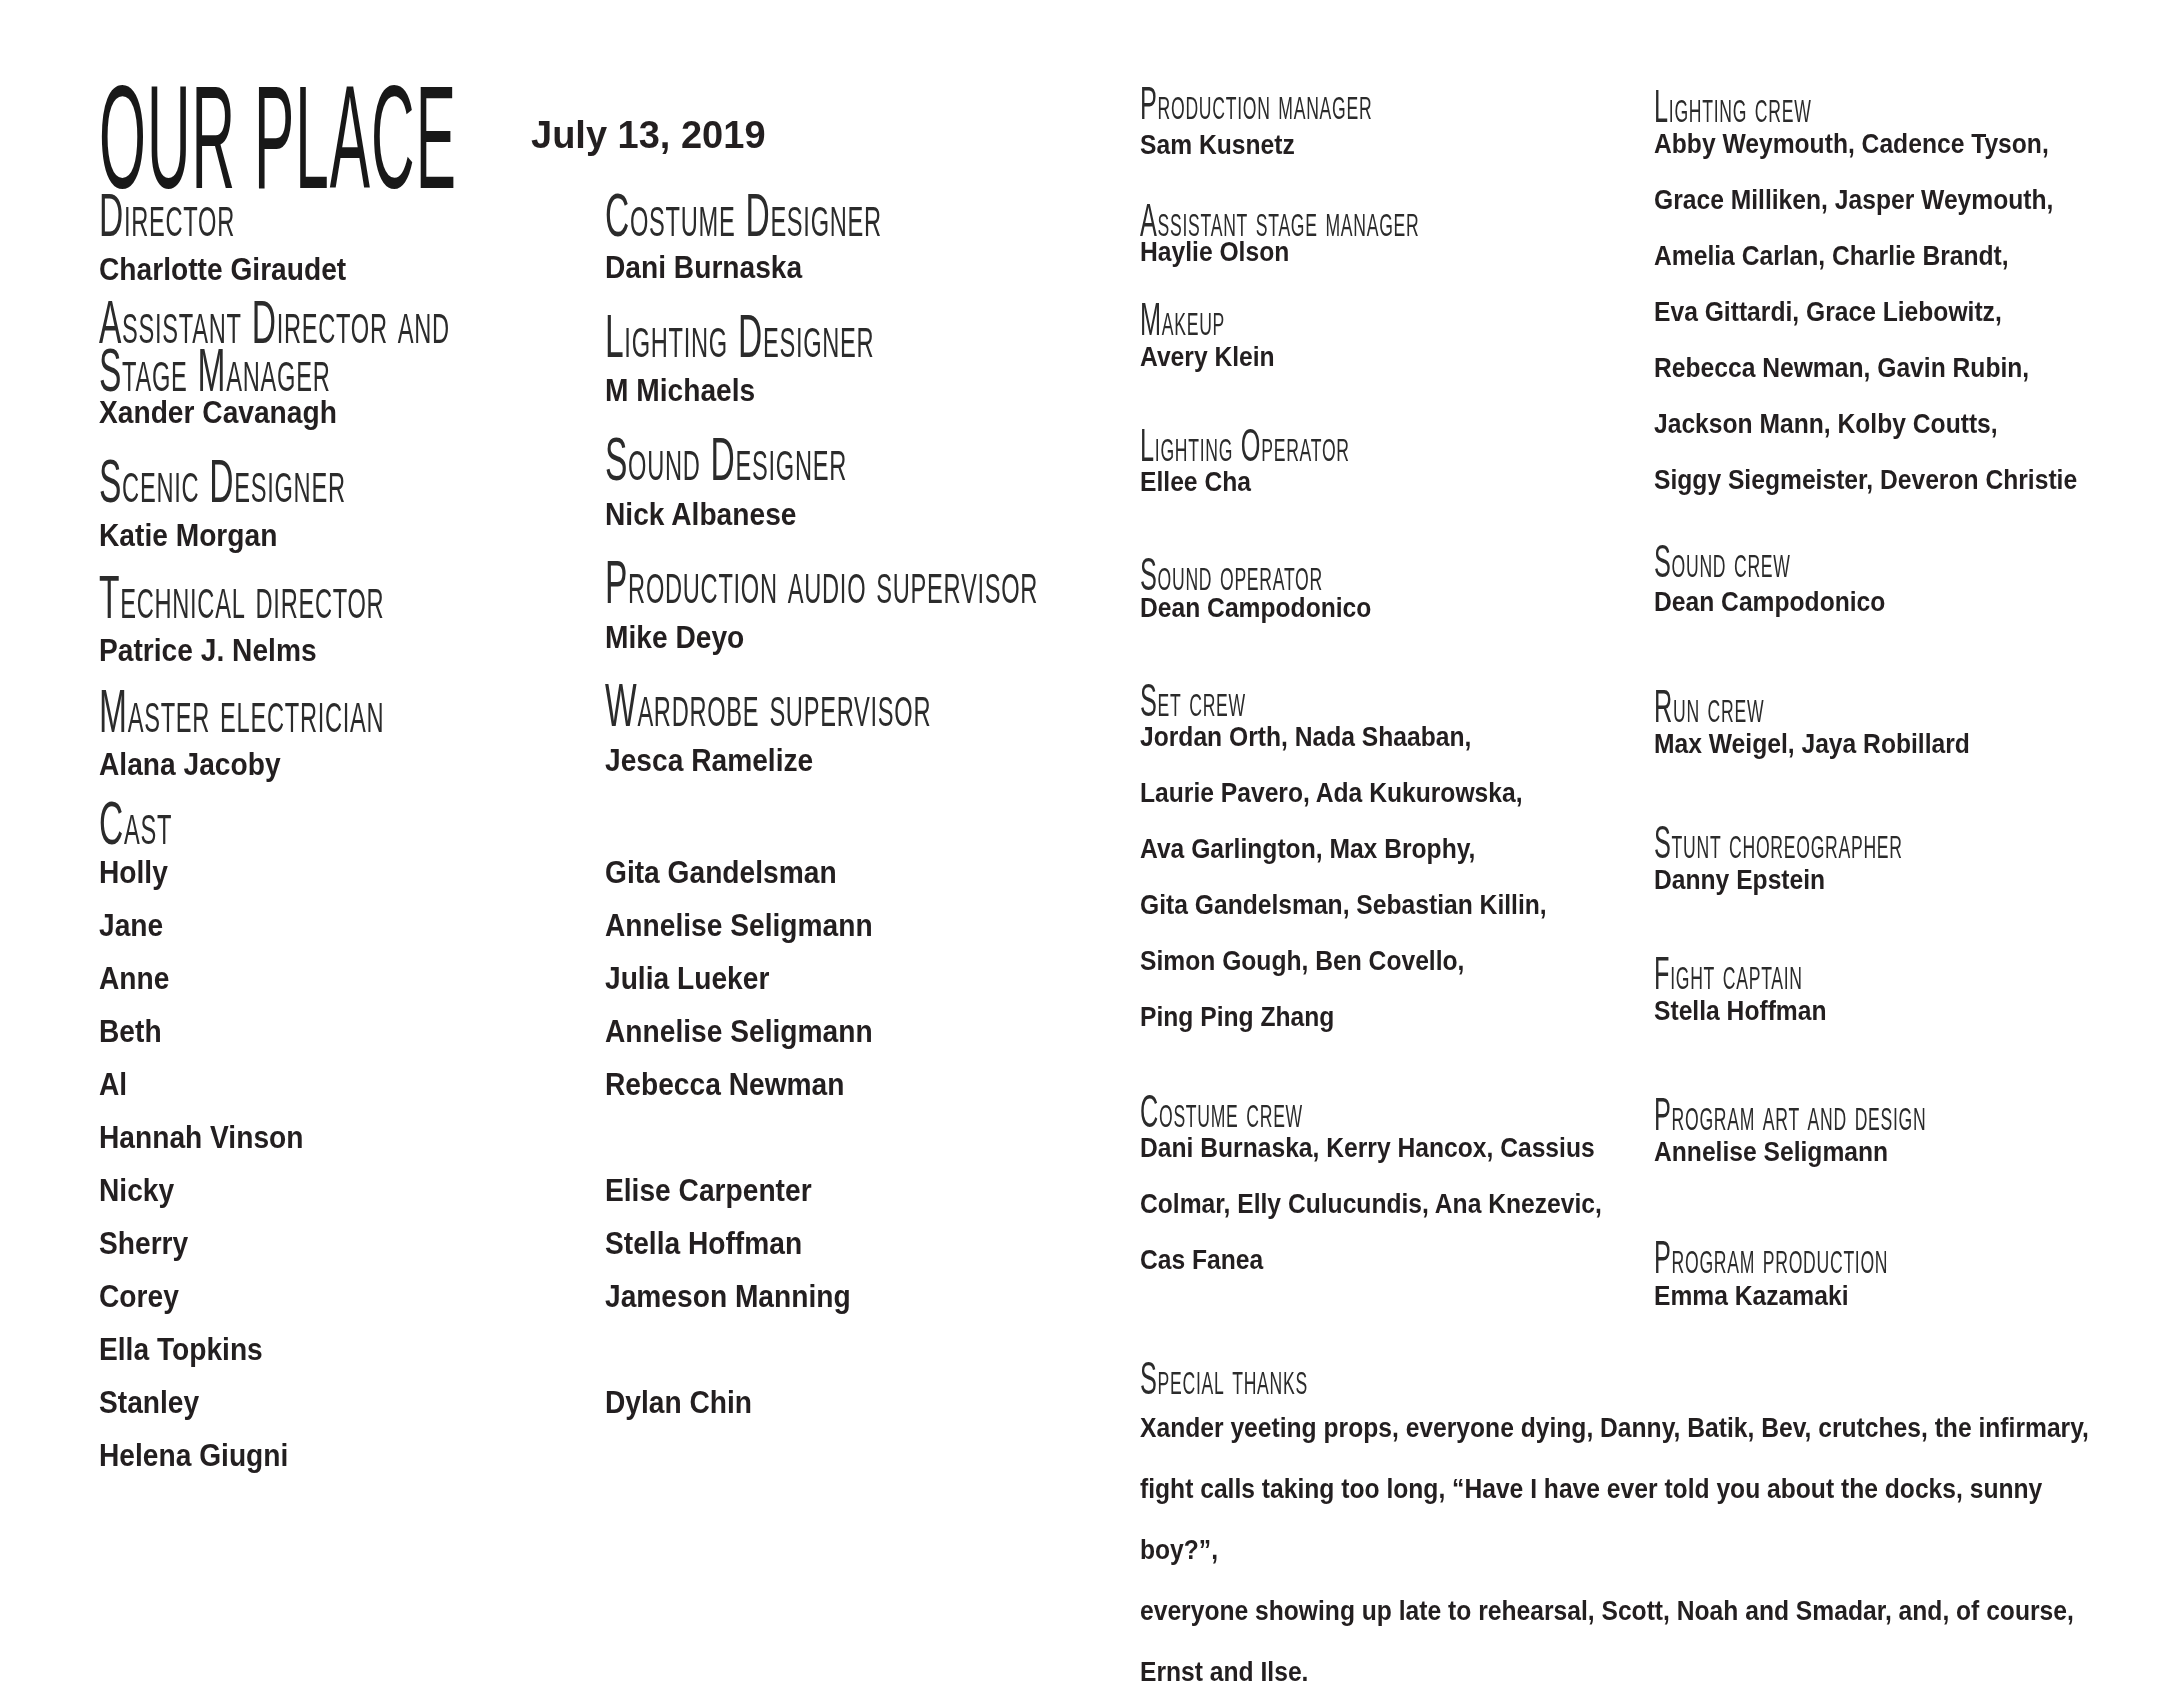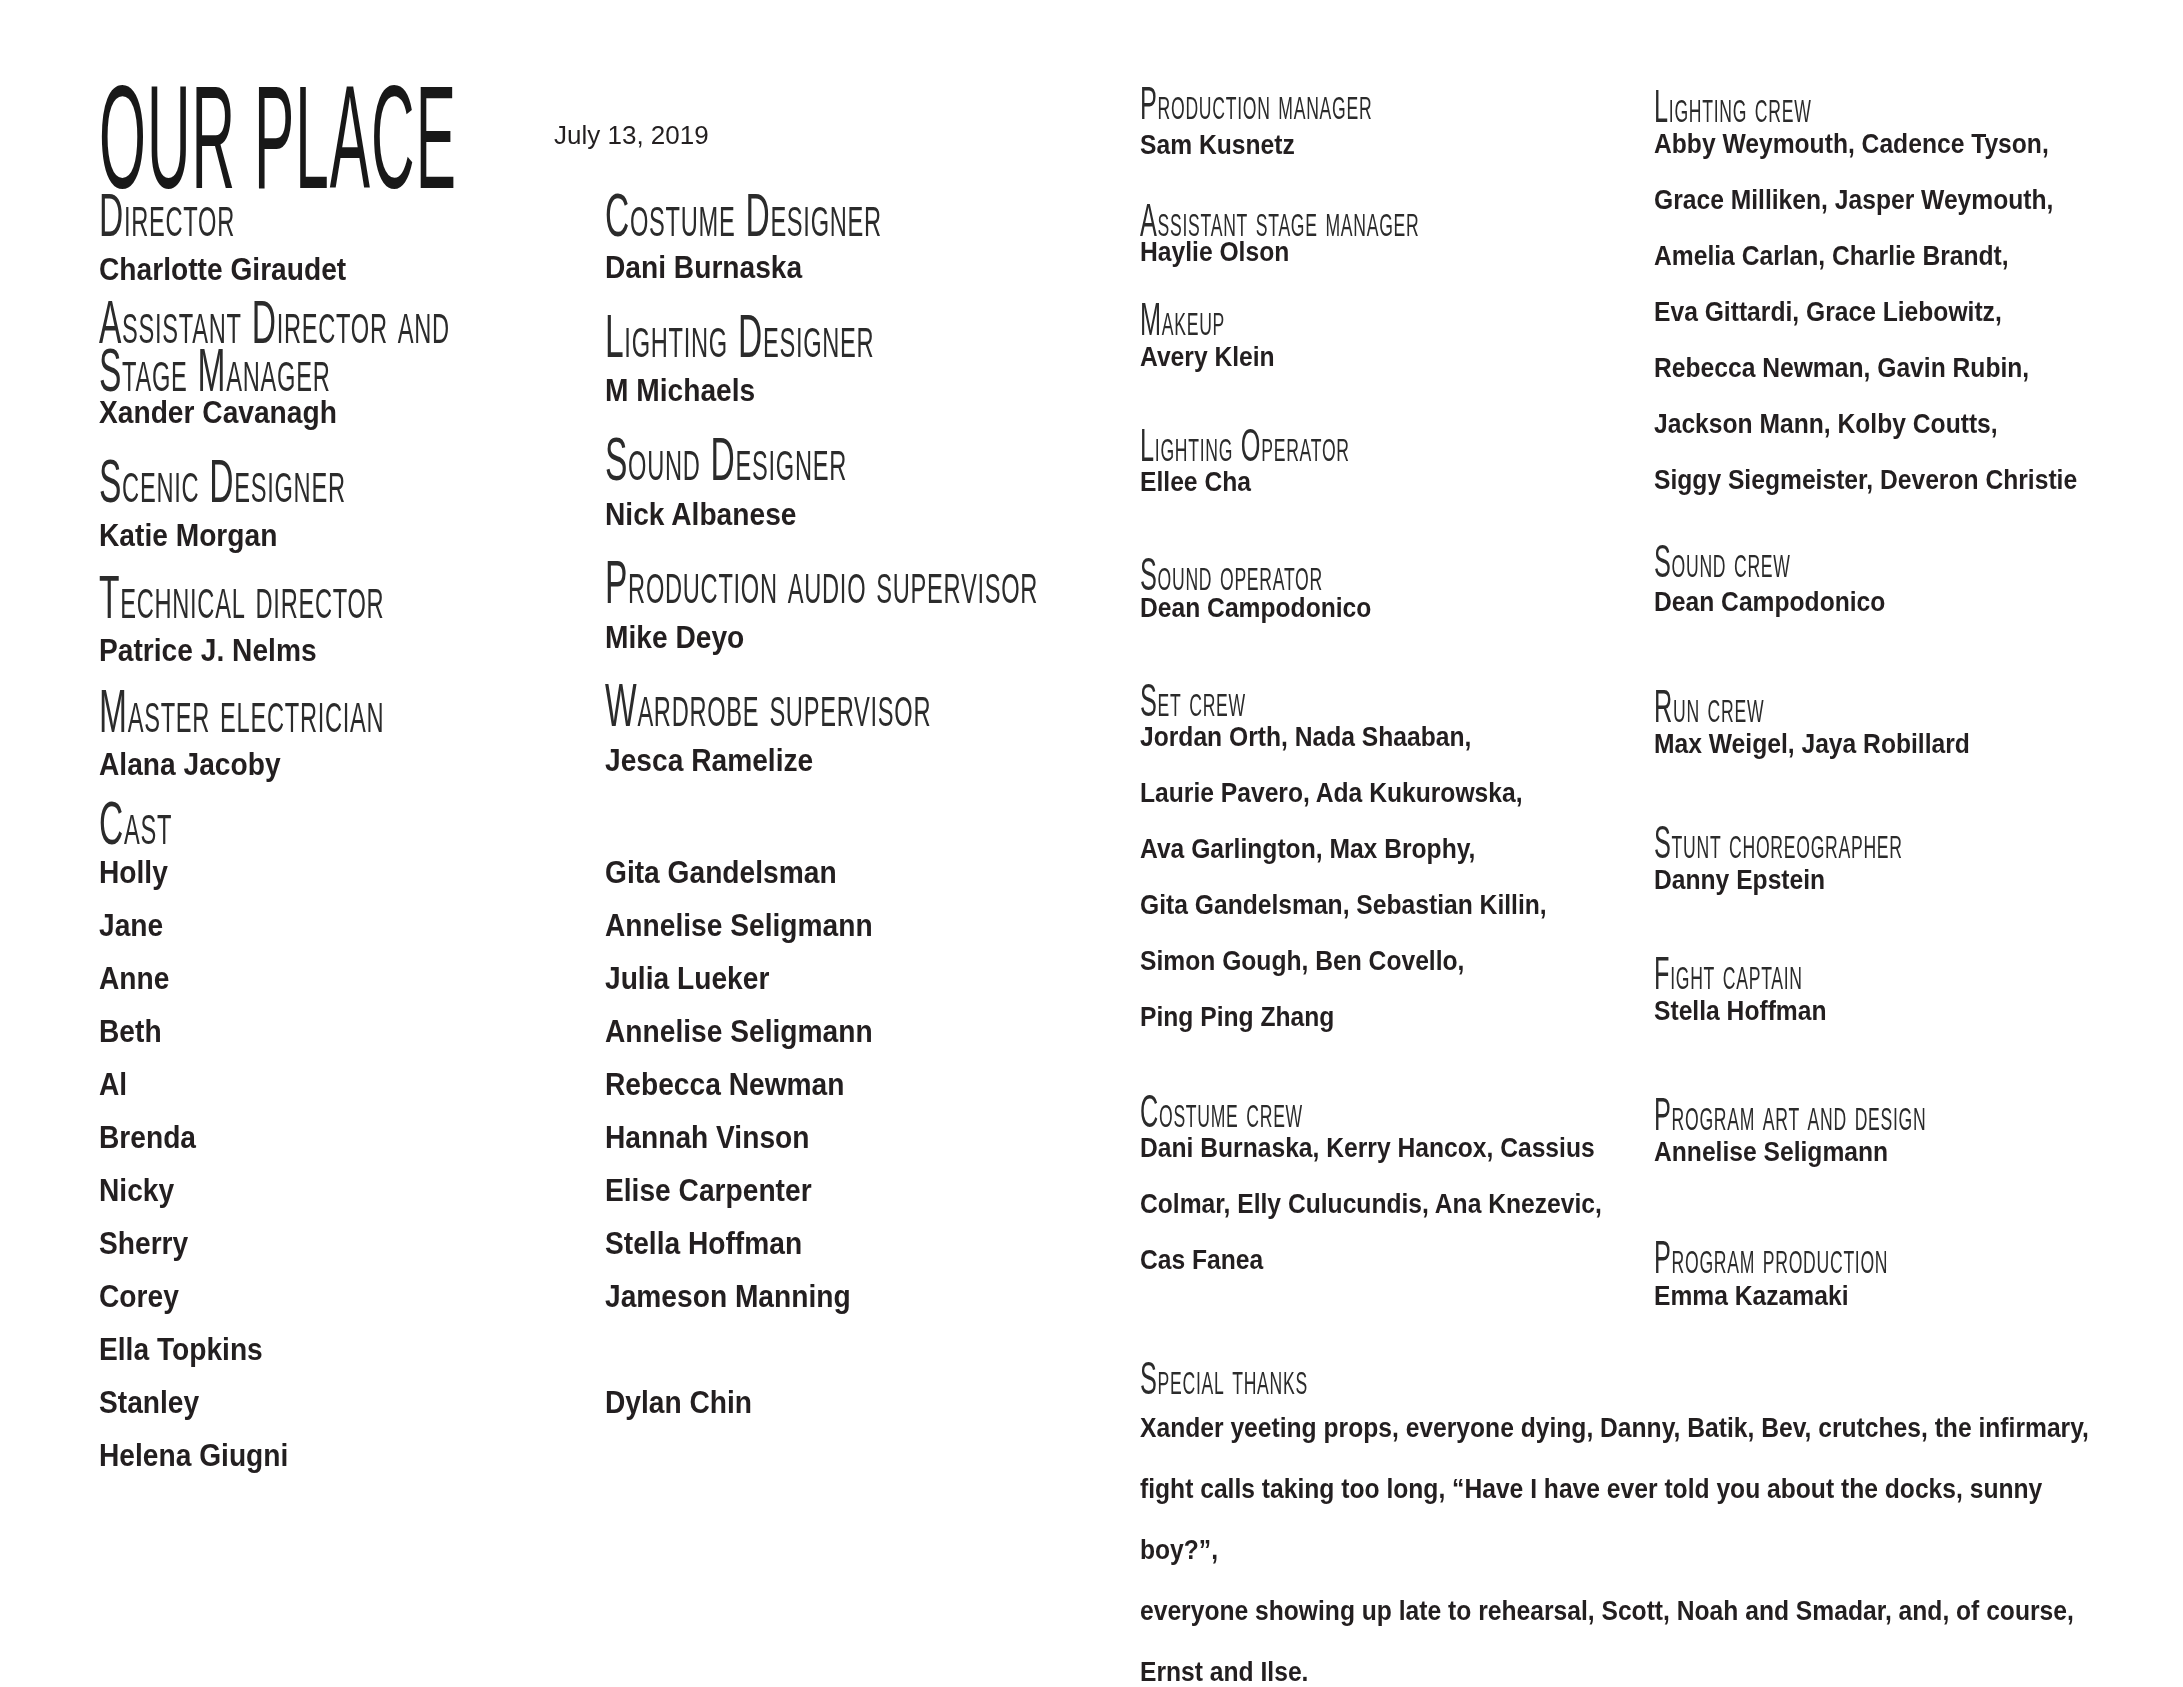--- a/index.html
+++ b/index.html
@@ -28,21 +28,21 @@
     transform-origin:0 0;
   }
   .nmL{font-size:32px;line-height:32px;}    
   .nmR{font-size:28px;line-height:28px;}    
   .multi{line-height:56px;}                  
   .para{line-height:61px;width:1085px;}      
   .title{
     font-size:147px;line-height:147px;font-weight:400;letter-spacing:2.6px;
     transform:scaleX(0.41);transform-origin:0 0;white-space:pre;color:#181818;
   }
-  .date{font-size:26px;line-height:38px;font-weight:400;margin-left:23px;}
+  .date{font-size:38px;line-height:38px;font-weight:700;}
   .cast{width:979px;}
   .crow{display:flex;align-items:center;height:53px;}
   .crole{width:506px;flex:none;text-decoration:underline;}
   .tx{display:inline-block;transform:scaleX(0.88);transform-origin:0 50%;
       font-weight:700;font-size:32px;line-height:32px;white-space:pre;}
 </style>
 </head>
 <body>
 
 <div class="abs title" style="left:99px;top:64px">OUR PLACE</div>
@@ -80,21 +80,20 @@
     </div>
   <div class="crow">
       <span class="crole"><span class="tx">Beth</span></span>
       <span class="tx">Annelise Seligmann</span>
     </div>
   <div class="crow">
       <span class="crole"><span class="tx">Al</span></span>
       <span class="tx">Rebecca Newman</span>
     </div>
   <div class="crow">
-      <span class="crole"><span class="tx">Brenda</span></span>
       <span class="tx">Hannah Vinson</span>
     </div>
   <div class="crow">
       <span class="crole"><span class="tx">Nicky</span></span>
       <span class="tx">Elise Carpenter</span>
     </div>
   <div class="crow">
       <span class="crole"><span class="tx">Sherry</span></span>
       <span class="tx">Stella Hoffman</span>
     </div>

